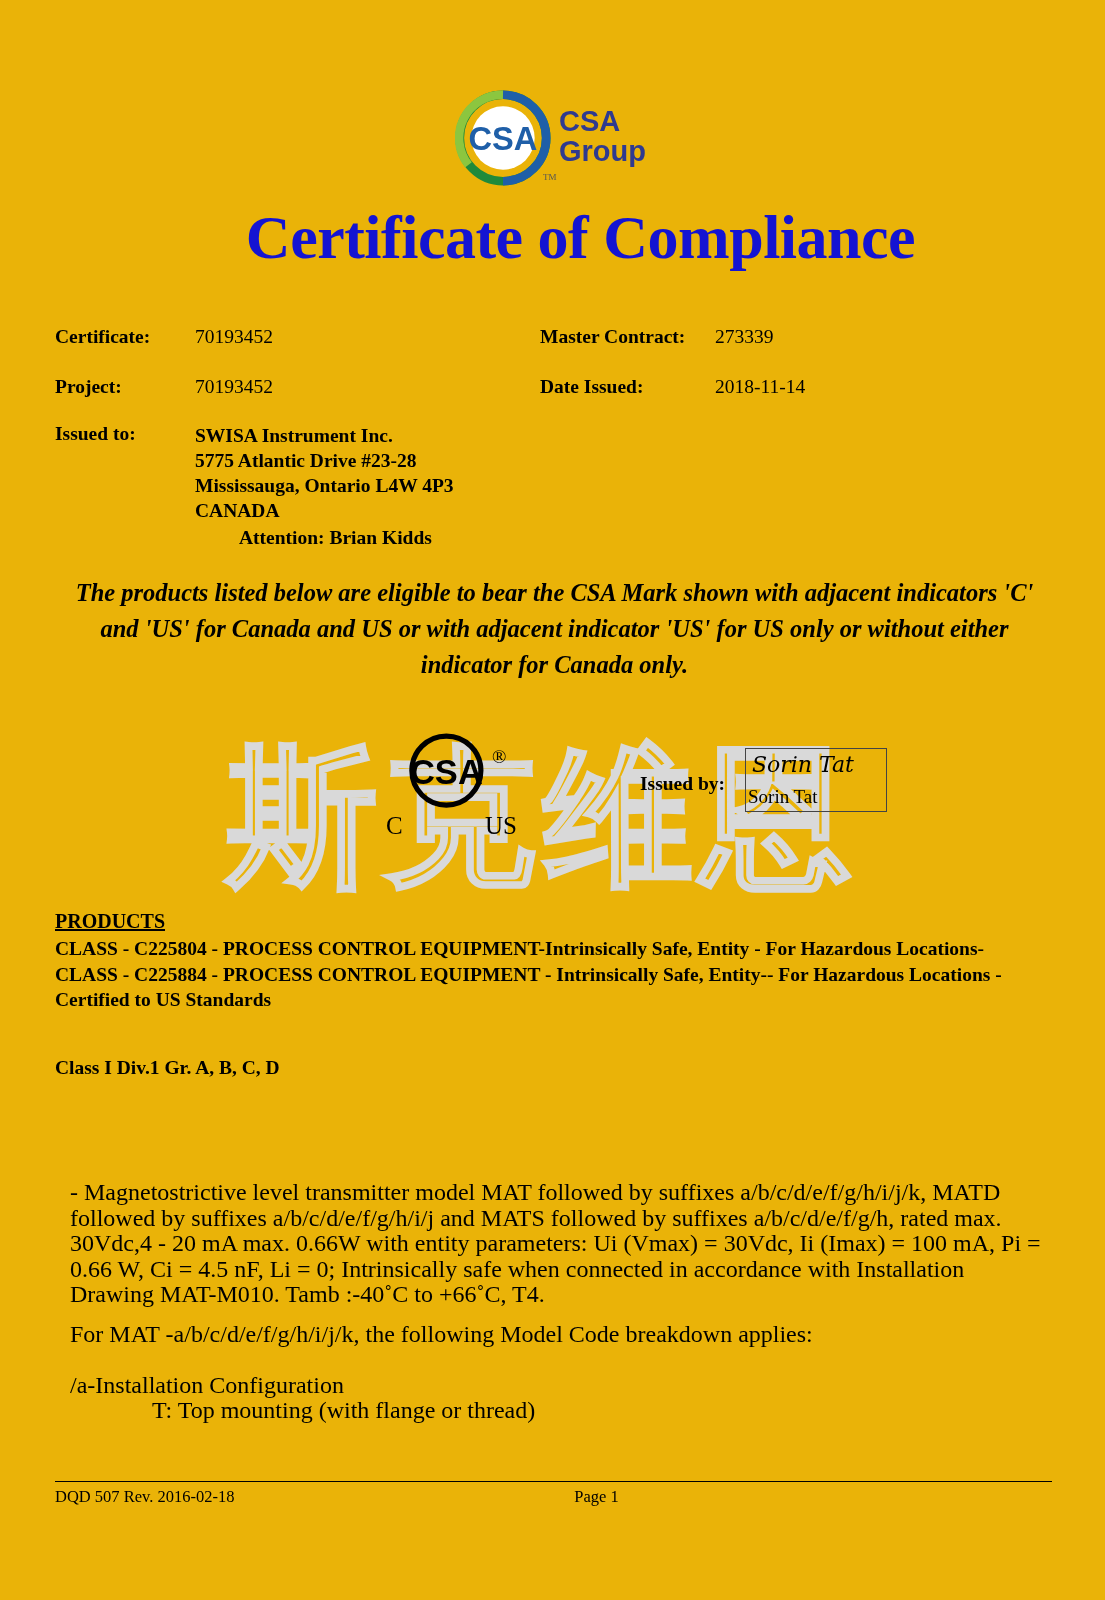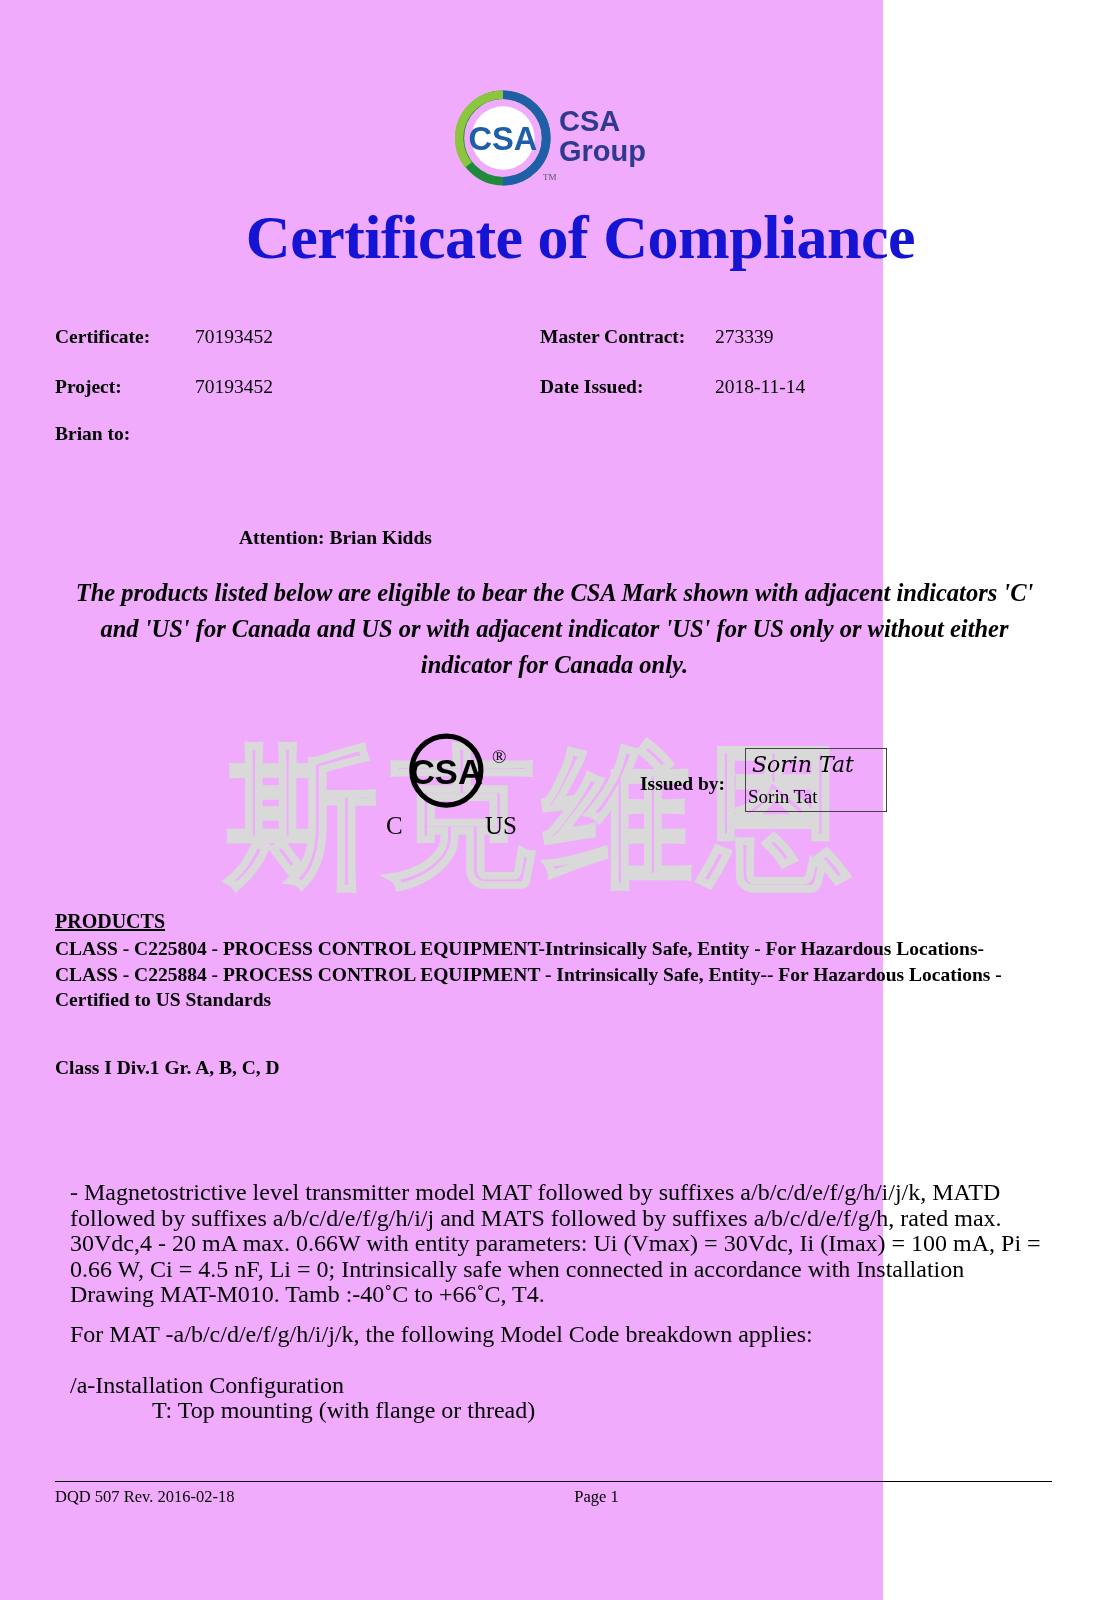--- a/index.html
+++ b/index.html
@@ -11,23 +11,23 @@
     width: 1105px;
     height: 1600px;
     position: relative;
     font-family: "Liberation Serif", serif;
     color: #000000;
     overflow: hidden;
   }
   .page {
     position: absolute;
     left: 0; top: 0;
-    width: 883px;
+    width: 1105px;
     height: 1600px;
-    background: #f0abfc;
+    background: #eab308;
   }
 
   
   .logo-wrap {
     position: absolute;
     left: 455px;
     top: 88px;
     width: 205px;
     height: 100px;
   }
@@ -318,21 +318,27 @@
       <span class="meta-value-r">273339</span>
     </div>
     <div class="meta-row">
       <span class="meta-label">Project:</span>
       <span class="meta-value">70193452</span>
       <span class="meta-label-r">Date Issued:</span>
       <span class="meta-value-r">2018-11-14</span>
     </div>
   </div>
 
-  <div class="issued-to-label">Brian to:</div>
+  <div class="issued-to-label">Issued to:</div>
+  <div class="issued-to-block">
+    <div>SWISA Instrument Inc.</div>
+    <div>5775 Atlantic Drive #23-28</div>
+    <div>Mississauga, Ontario L4W 4P3</div>
+    <div>CANADA</div>
+  </div>
   <div class="attention">Attention:  Brian Kidds</div>
 
   <div class="statement">The products listed below are eligible to bear the CSA Mark shown with adjacent indicators 'C' and 'US' for Canada and US or with adjacent indicator 'US' for US only or without either indicator for Canada only.</div>
 
   <div class="watermark">斯克维恩</div>
 
   <div class="mark-area">
     <svg class="csa-mark" viewBox="0 0 170 95">
       <g fill="none" stroke="#000" stroke-width="6">
         <circle cx="75" cy="47" r="40"></circle>

